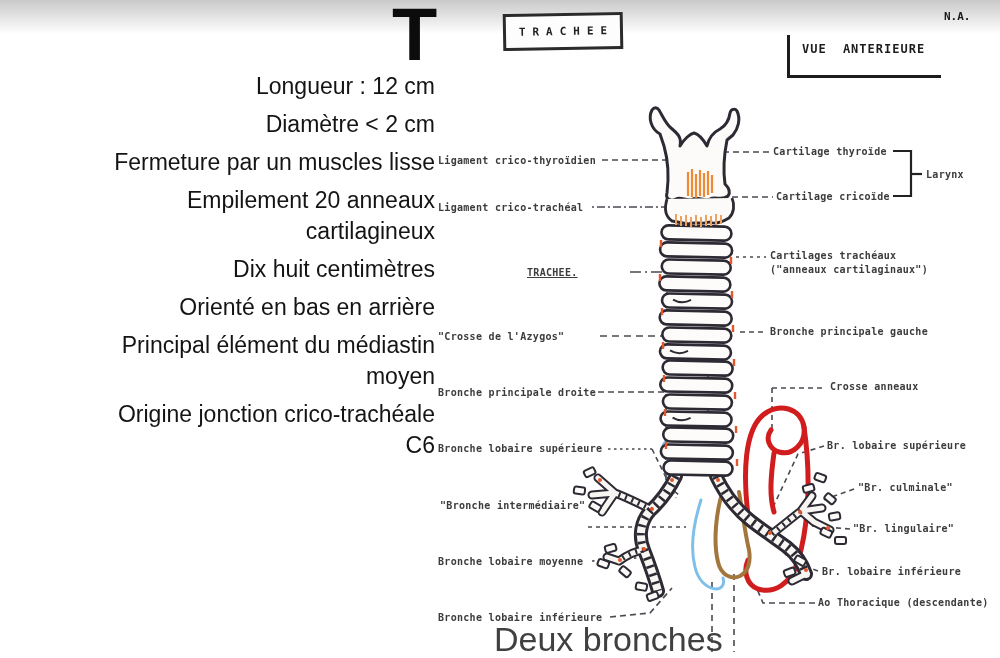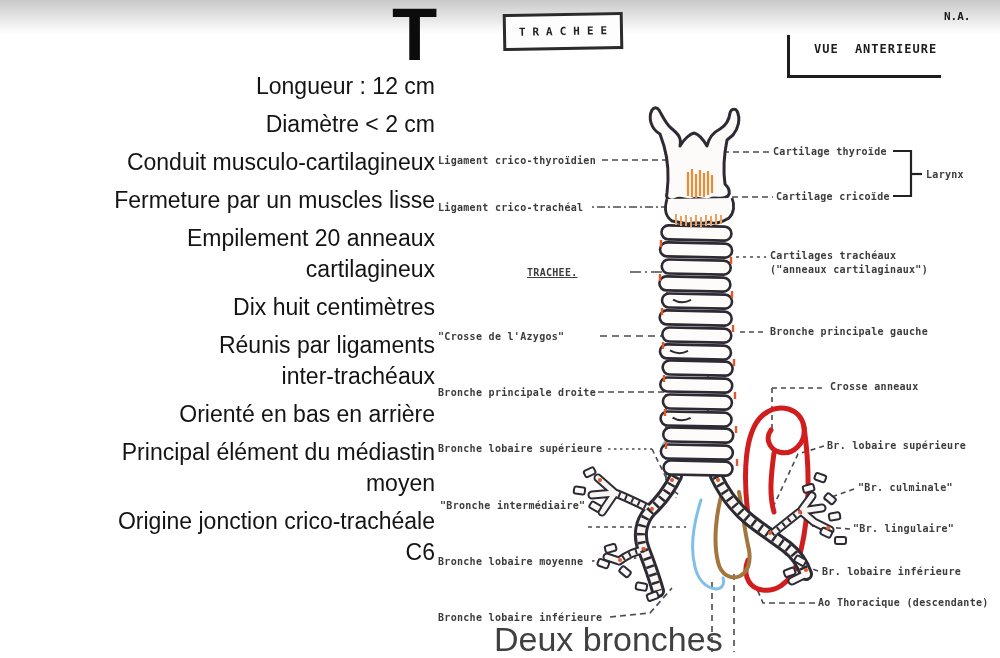--- a/index.html
+++ b/index.html
@@ -11,21 +11,21 @@
          color:#0c0c0c;letter-spacing:-2px;}
   .trachee-box{position:absolute;left:503px;top:13px;width:114px;height:31px;
                border:3px solid #2b2b2b;background:#fdfdfd;transform:rotate(-1deg);
                display:flex;align-items:center;justify-content:center;}
   .trachee-box span{font-family:"DejaVu Sans Mono",monospace;font-size:11px;font-weight:bold;
                     letter-spacing:7px;color:#222;padding-left:7px;}
   .na{position:absolute;left:944px;top:10px;font-family:"DejaVu Sans Mono",monospace;
       font-size:11px;font-weight:bold;color:#1d1d1d;}
   .vue{position:absolute;left:787px;top:35px;width:151px;height:40px;
        border-left:3px solid #1c1c1c;border-bottom:3px solid #1c1c1c;}
-  .vue span{display:block;padding:7px 0 0 24px;font-family:"DejaVu Sans Mono",monospace;
+  .vue span{display:block;padding:7px 0 0 12px;font-family:"DejaVu Sans Mono",monospace;
             font-size:12px;font-weight:bold;letter-spacing:1px;word-spacing:8px;color:#1d1d1d;}
   .facts{position:absolute;left:15px;top:71px;width:420px;text-align:right;}
   .fact{font-size:23px;line-height:31px;color:#141414;margin-bottom:7px;white-space:pre-line;}
   .lbl{position:absolute;font-family:"DejaVu Sans Mono",monospace;font-size:10px;
        font-weight:bold;color:#3c3c3c;letter-spacing:0.3px;white-space:nowrap;}
   .lbl.u{text-decoration:underline;}
   .caption{position:absolute;left:494px;top:620px;font-size:34px;color:#404040;}
   .art{position:absolute;left:0;top:0;pointer-events:none;}
 </style>
 </head>
@@ -42,27 +42,24 @@
 
   <div class="na">N.A.</div>
 
   <div class="vue">
     <span>VUE ANTERIEURE</span>
   </div>
 
   <div class="facts">
     <div class="fact">Longueur : 12 cm</div>
     <div class="fact">Diamètre &lt; 2 cm</div>
-    <div class="fact">Conduit musculo-cartilagineux</div>
     <div class="fact">Fermeture par un muscles lisse</div>
     <div class="fact">Empilement 20 anneaux
 cartilagineux</div>
     <div class="fact">Dix huit centimètres</div>
-    <div class="fact">Réunis par ligaments
-inter-trachéaux</div>
     <div class="fact">Orienté en bas en arrière</div>
     <div class="fact">Principal élément du médiastin
 moyen</div>
     <div class="fact">Origine jonction crico-trachéale
 C6</div>
   </div>
 
   <svg class="art" width="1000" height="658" viewBox="0 0 1000 658">
 
     <g stroke="#4a4a52" stroke-width="1.6" fill="none">

